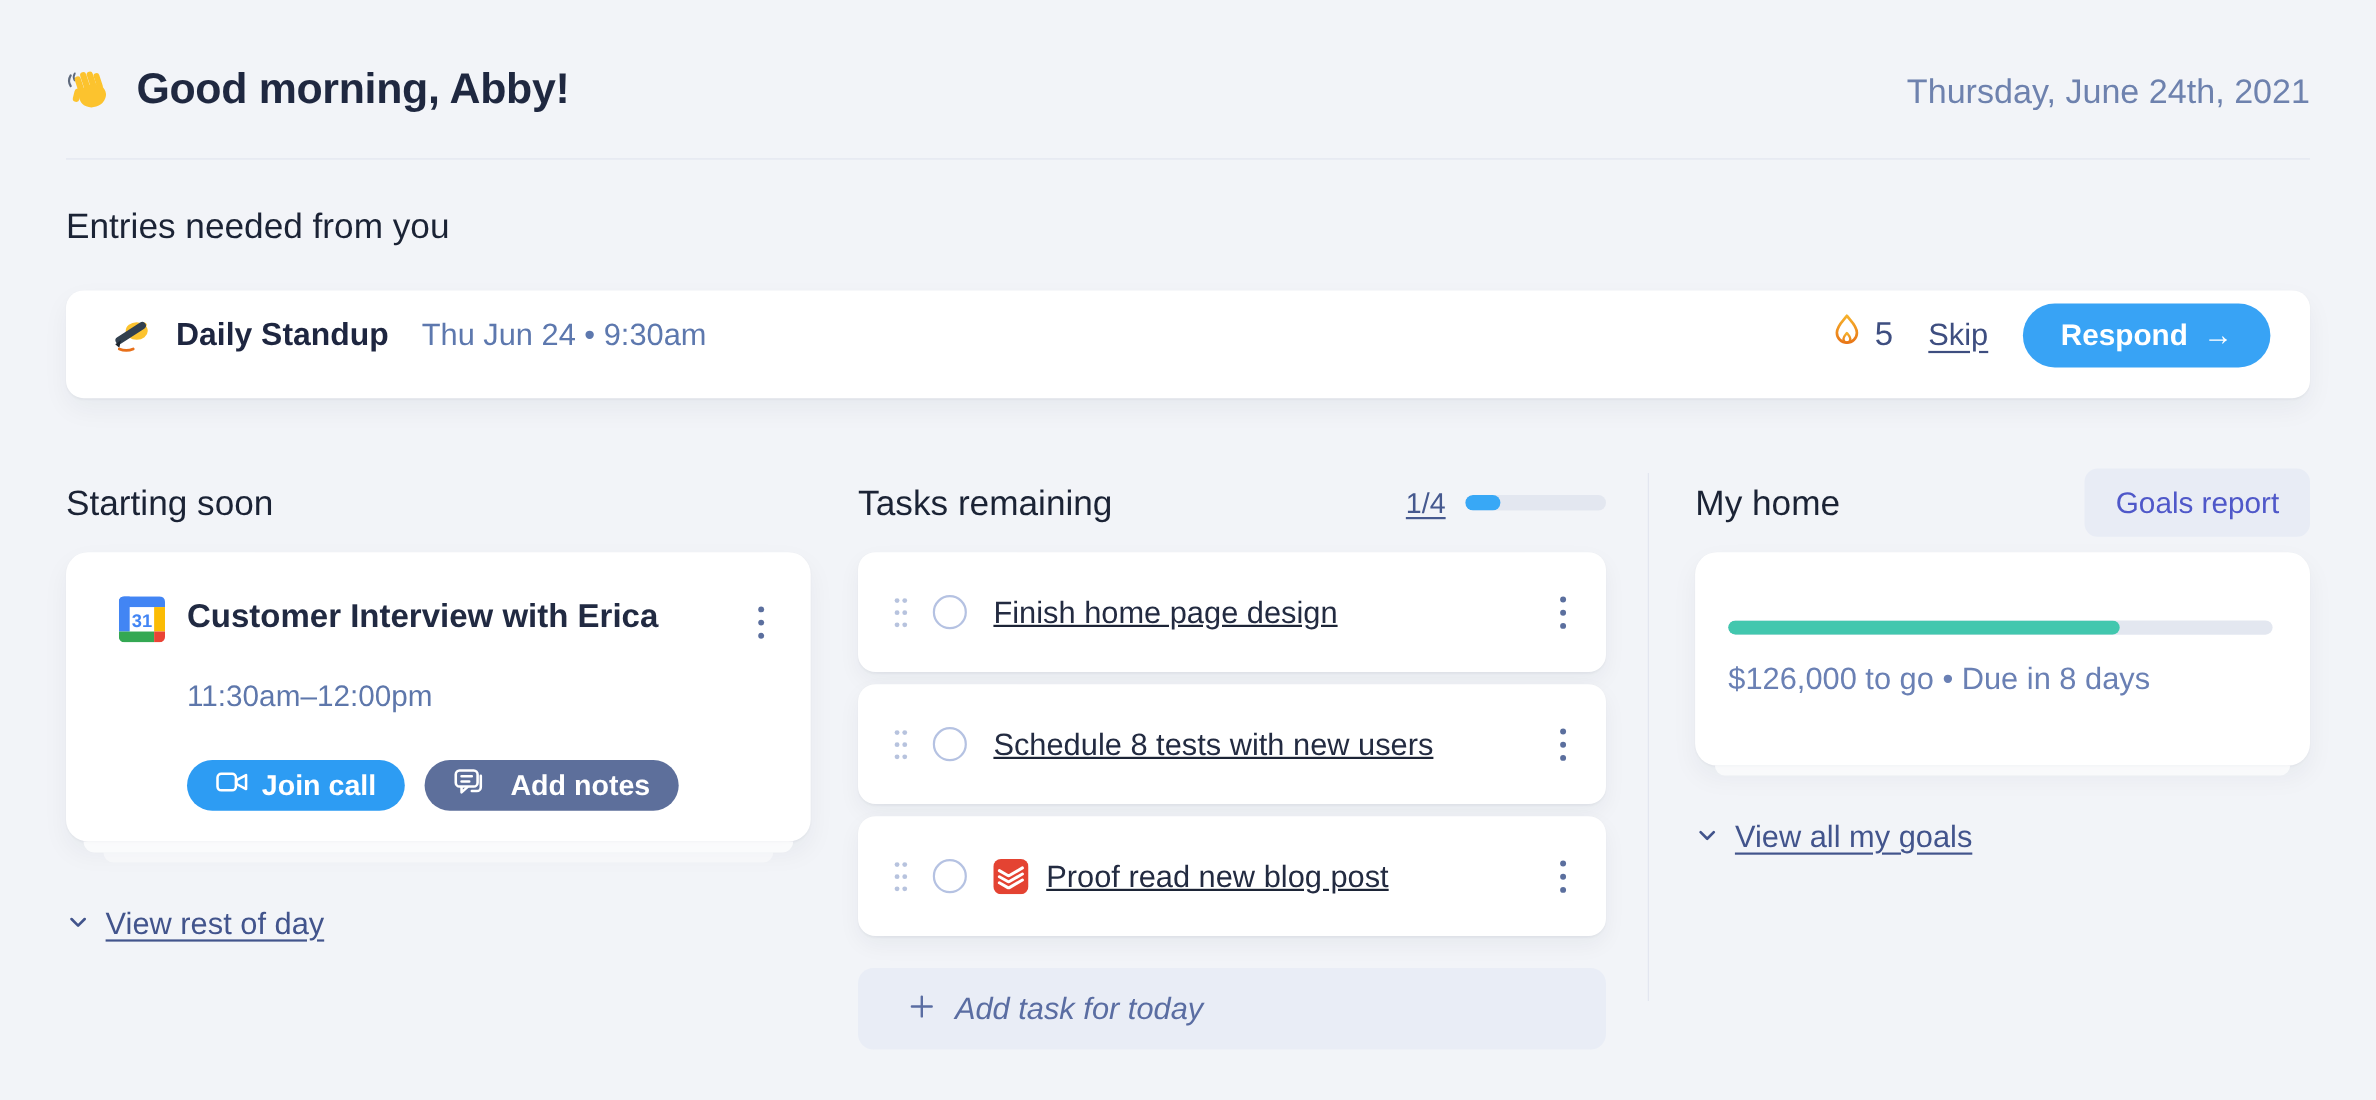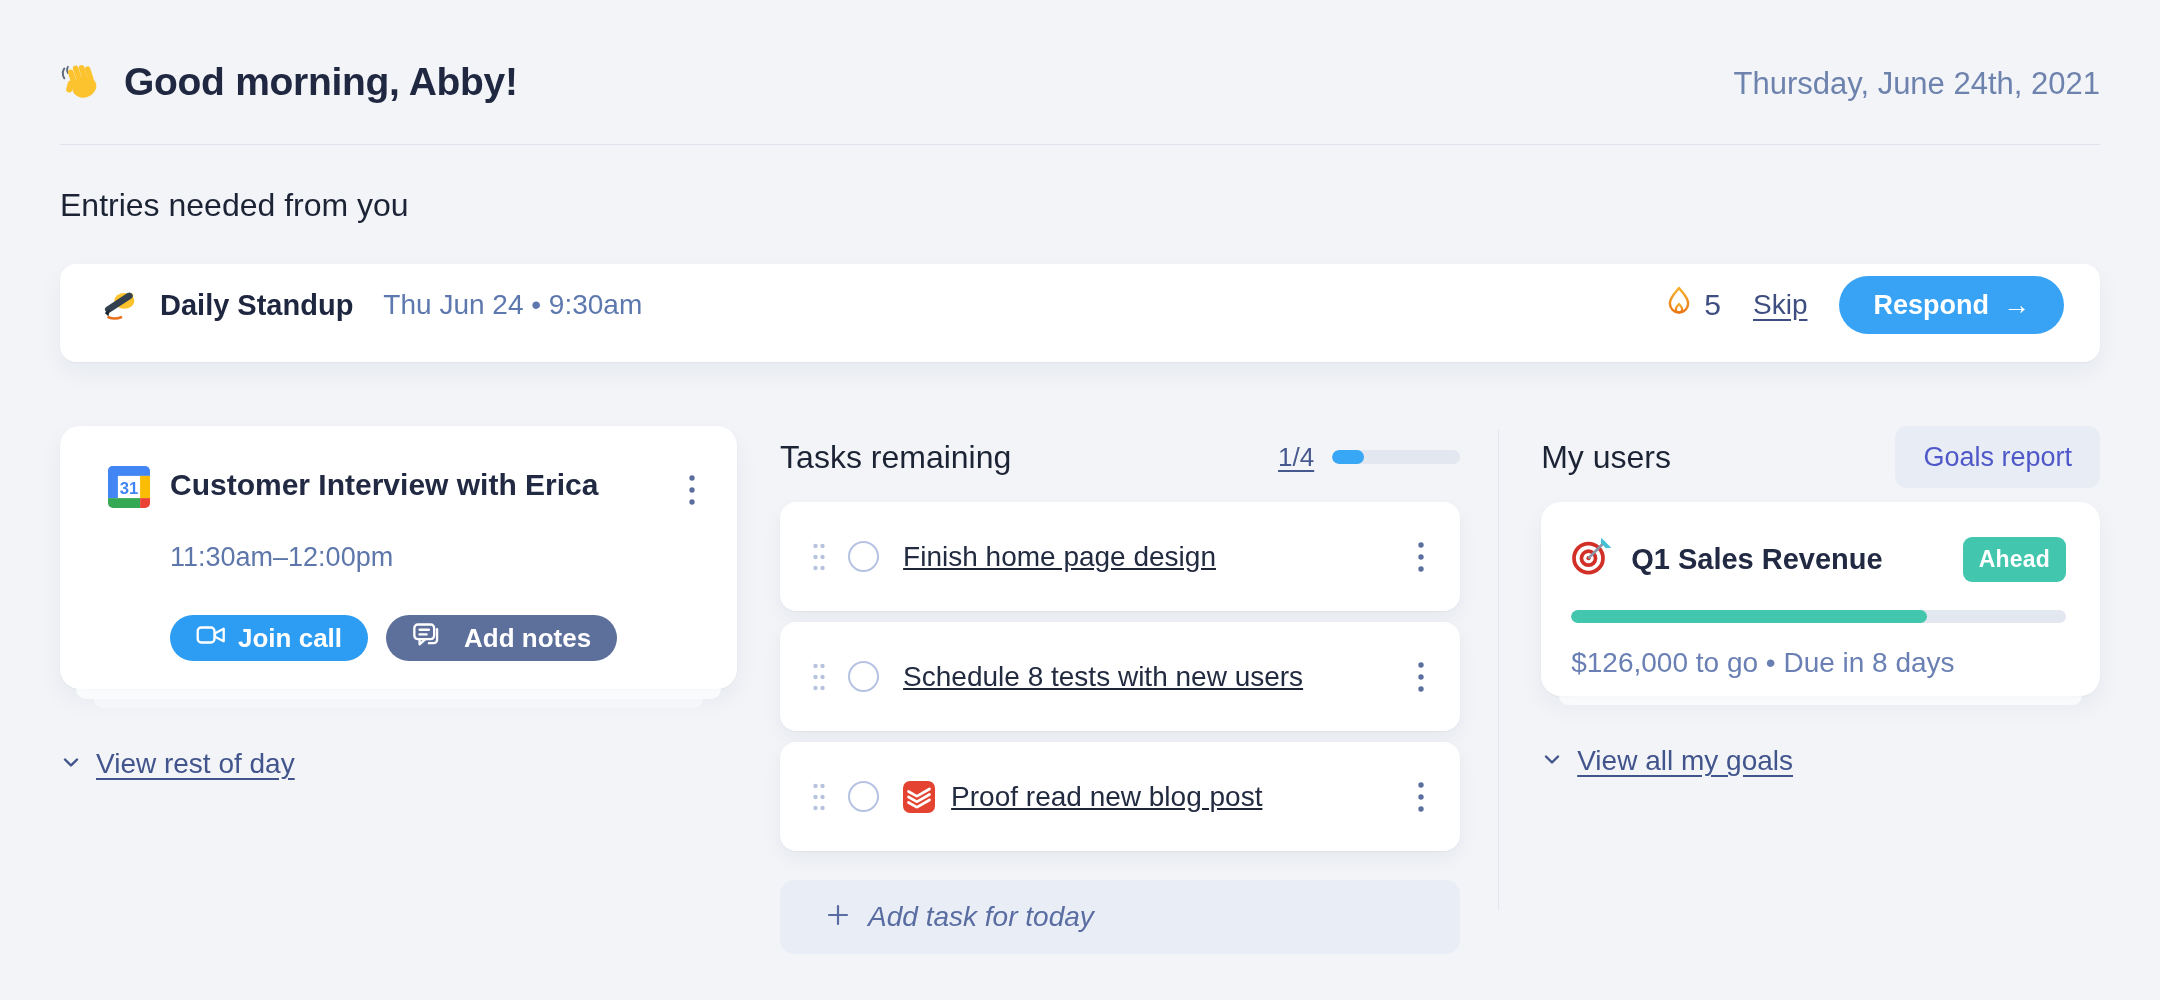--- a/index.html
+++ b/index.html
@@ -170,20 +170,23 @@
       <button class="respond-btn">
         <span>Respond</span>
         <span>→</span>
       </button>
     </div>
   </div>
 
   <div class="columns">
 
     <div class="col-1">
+      <div class="col-head-row">
+        <span class="col-title">Starting soon</span>
+      </div>
       <div>
         <div class="event-card">
           <div class="event-top">
             <span>
               <svg width="42" height="42" viewBox="0 0 34 34">
                 <defs>
                     <clipPath id="gcalClip">
                       <rect width="34" height="34" rx="4"></rect>
                     </clipPath>
                   </defs>
@@ -344,40 +347,25 @@
             </svg>
         </span>
         <span class="add-task-text">Add task for today</span>
       </div>
     </div>
 
     <div class="v-divider"></div>
 
     <div class="col-3">
       <div class="col-head-row">
-        <span class="col-title">My users</span>
+        <span class="col-title">My home</span>
         <button class="goals-report-btn">Goals report</button>
       </div>
 
       <div class="goal-card">
-        <div class="goal-top">
-          <span>
-            <svg width="42" height="42" viewBox="0 0 36 36">
-              <circle cx="15" cy="19" r="14" fill="#d22f27"></circle>
-              <circle cx="15" cy="19" r="10.8" fill="#fff"></circle>
-              <circle cx="15" cy="19" r="7.6" fill="#d22f27"></circle>
-              <circle cx="15" cy="19" r="4.4" fill="#fff"></circle>
-              <circle cx="15" cy="19" r="1.8" fill="#d22f27"></circle>
-              <line x1="28" y1="6" x2="15.5" y2="18.5" stroke="#8a94a6" stroke-width="2.2" stroke-linecap="round"></line>
-              <path d="M26 1.5 l8.5 8.5 -4.5 .5 -4.5 -4.5 Z" fill="#45c0d4"></path>
-            </svg>
-          </span>
-          <span class="goal-title">Q1 Sales Revenue</span>
-          <span class="ahead-badge">Ahead</span>
-        </div>
         <div class="goal-bar">
           <div class="goal-bar-fill" style="width: 72%;"></div>
         </div>
         <div class="goal-status">$126,000 to go • Due in 8 days</div>
       </div>
       <div class="goal-edge"></div>
 
       <div class="view-link-row">
         <span>
           <svg width="22" height="22" viewBox="0 0 22 22">

